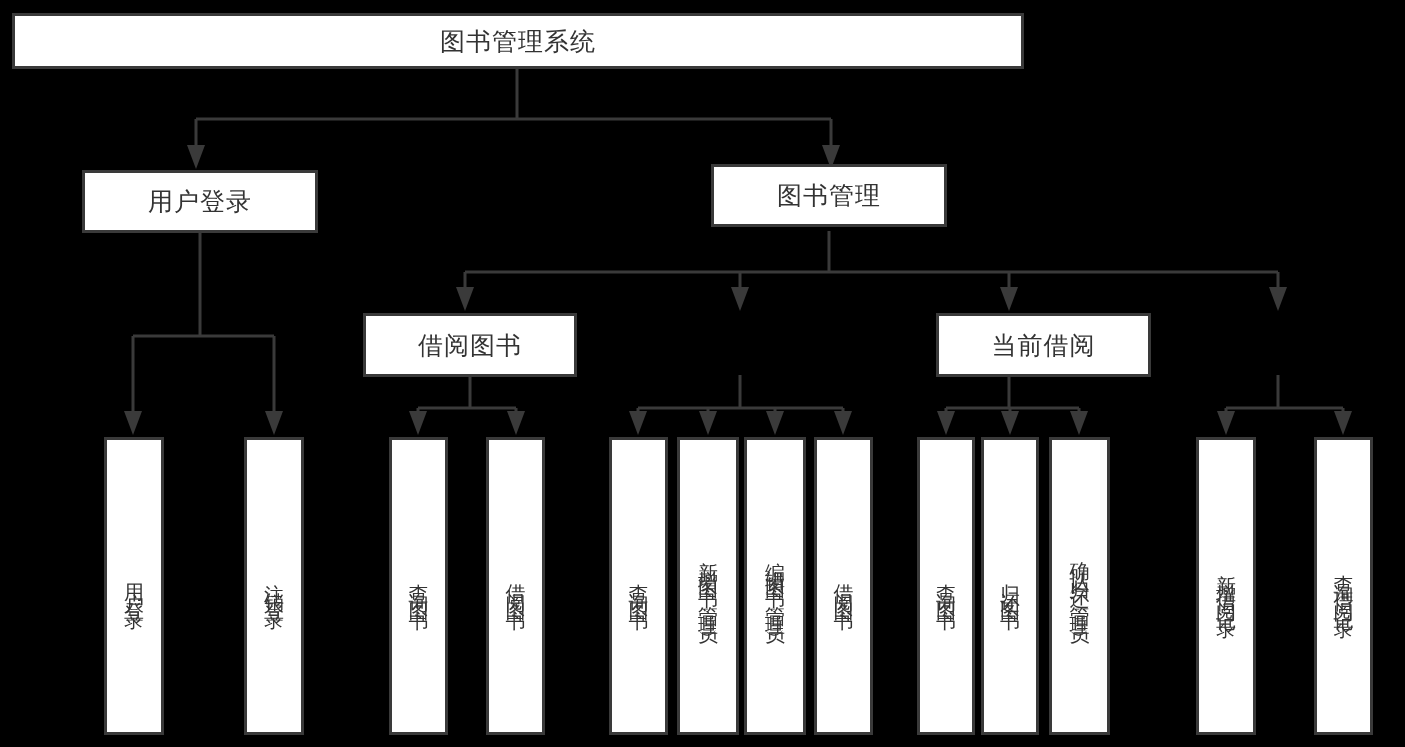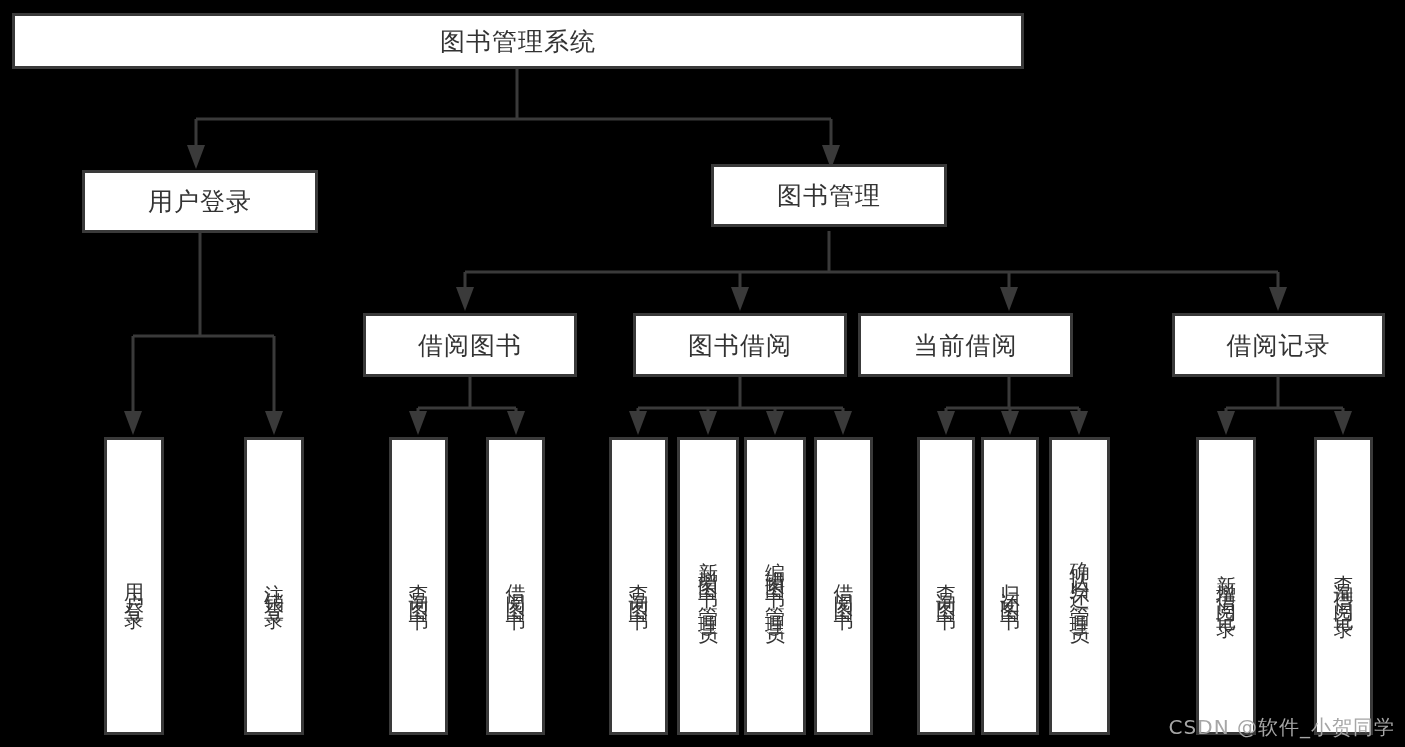--- a/index.html
+++ b/index.html
@@ -86,28 +86,22 @@
   <div class="node" style="left:82px;top:170px;width:236px;height:63px">
     <span class="h-label">用户登录</span>
   </div>
   <div class="node" style="left:711px;top:164px;width:236px;height:63px">
     <span class="h-label">图书管理</span>
   </div>
 
   <div class="node" style="left:363px;top:313px;width:214px;height:64px">
     <span class="h-label">借阅图书</span>
   </div>
-  <div class="node" style="left:633px;top:313px;width:214px;height:64px">
-    <span class="h-label">图书借阅</span>
-  </div>
-  <div class="node" style="left:858px;top:313px;width:215px;height:64px">
+  <div class="node" style="left:936px;top:313px;width:215px;height:64px">
     <span class="h-label">当前借阅</span>
-  </div>
-  <div class="node" style="left:1172px;top:313px;width:213px;height:64px">
-    <span class="h-label">借阅记录</span>
   </div>
 
   <div class="node leaf" style="left:104px;top:437px;width:60px;height:298px">
     <span class="v-label">用户登录</span>
   </div>
   <div class="node leaf" style="left:244px;top:437px;width:60px;height:298px">
     <span class="v-label">注销登录</span>
   </div>
 
   <div class="node leaf" style="left:389px;top:437px;width:59px;height:298px">
@@ -140,15 +134,14 @@
     <span class="v-label">确认归还（管理员）</span>
   </div>
 
   <div class="node leaf" style="left:1196px;top:437px;width:60px;height:298px">
     <span class="v-label">新增借阅记录</span>
   </div>
   <div class="node leaf" style="left:1314px;top:437px;width:59px;height:298px">
     <span class="v-label">查询借阅记录</span>
   </div>
 
-  <div id="watermark">CSDN @软件_小贺同学</div>
 
 </div>
 
 </body></html>

